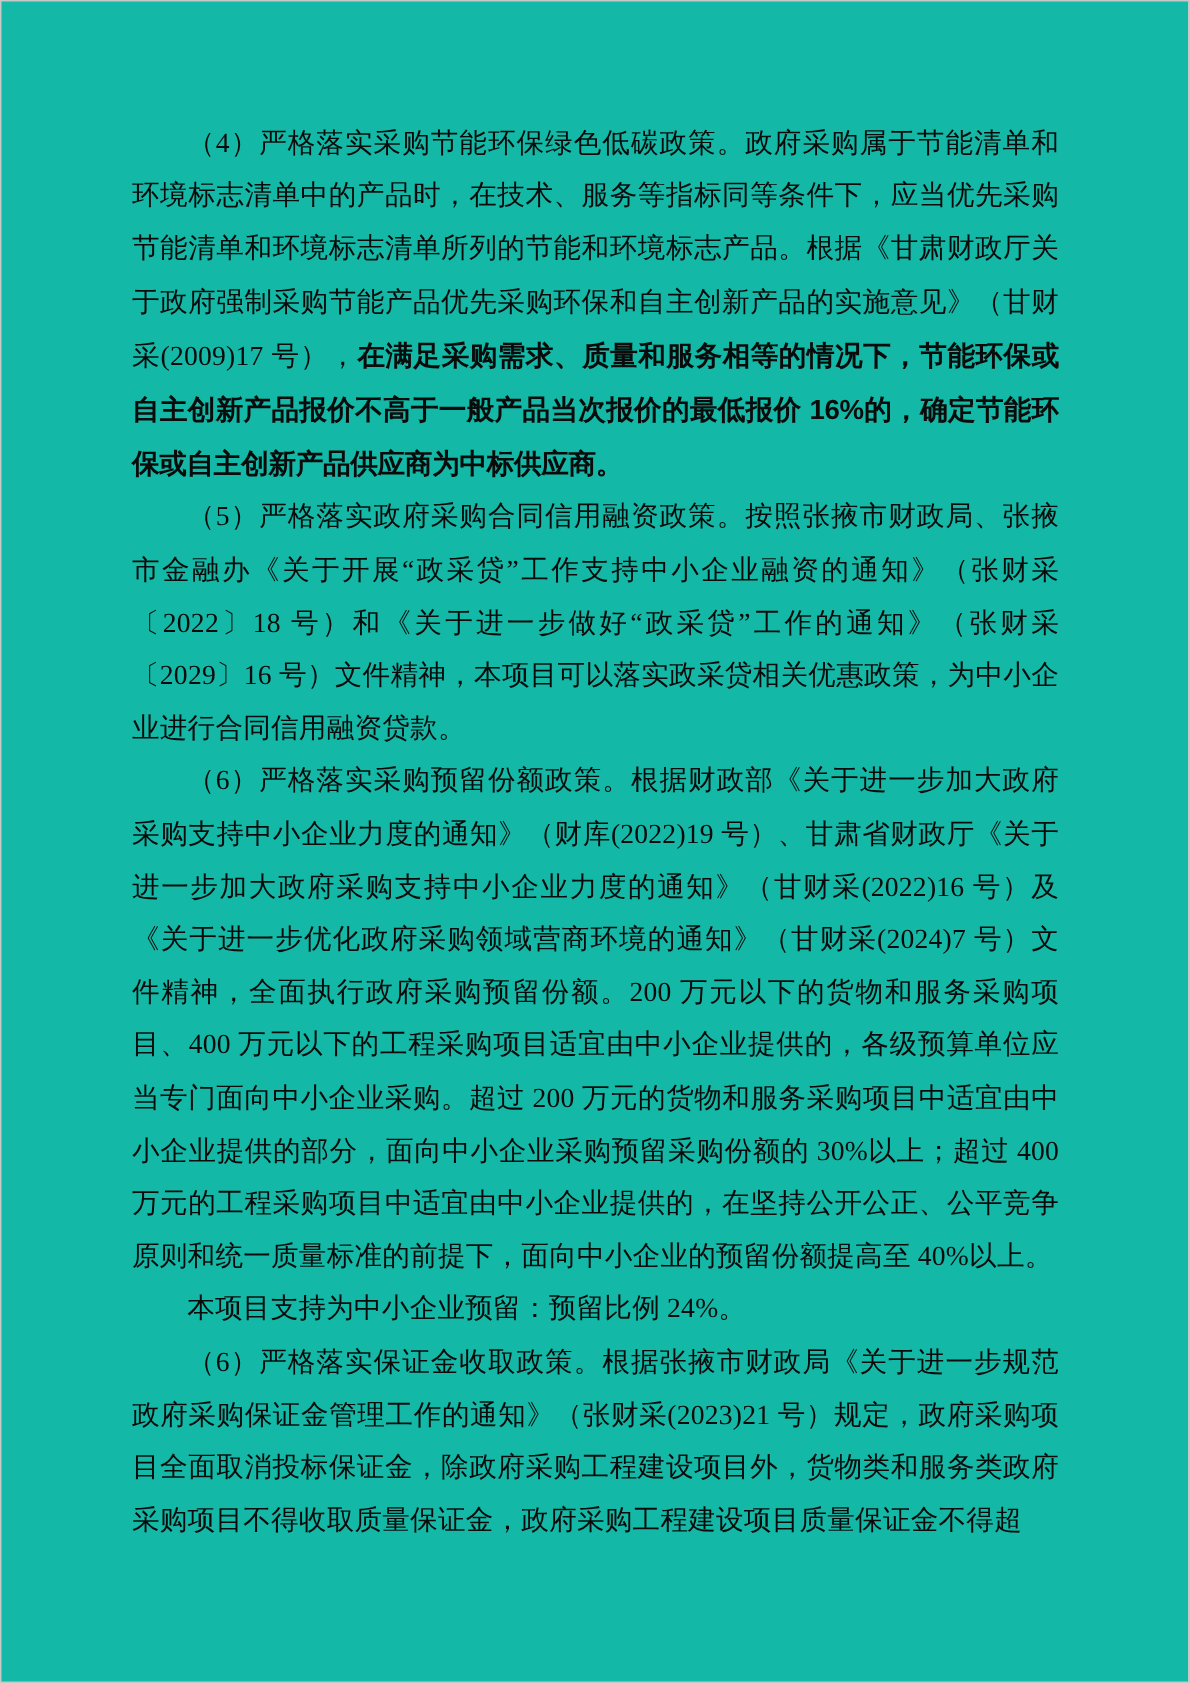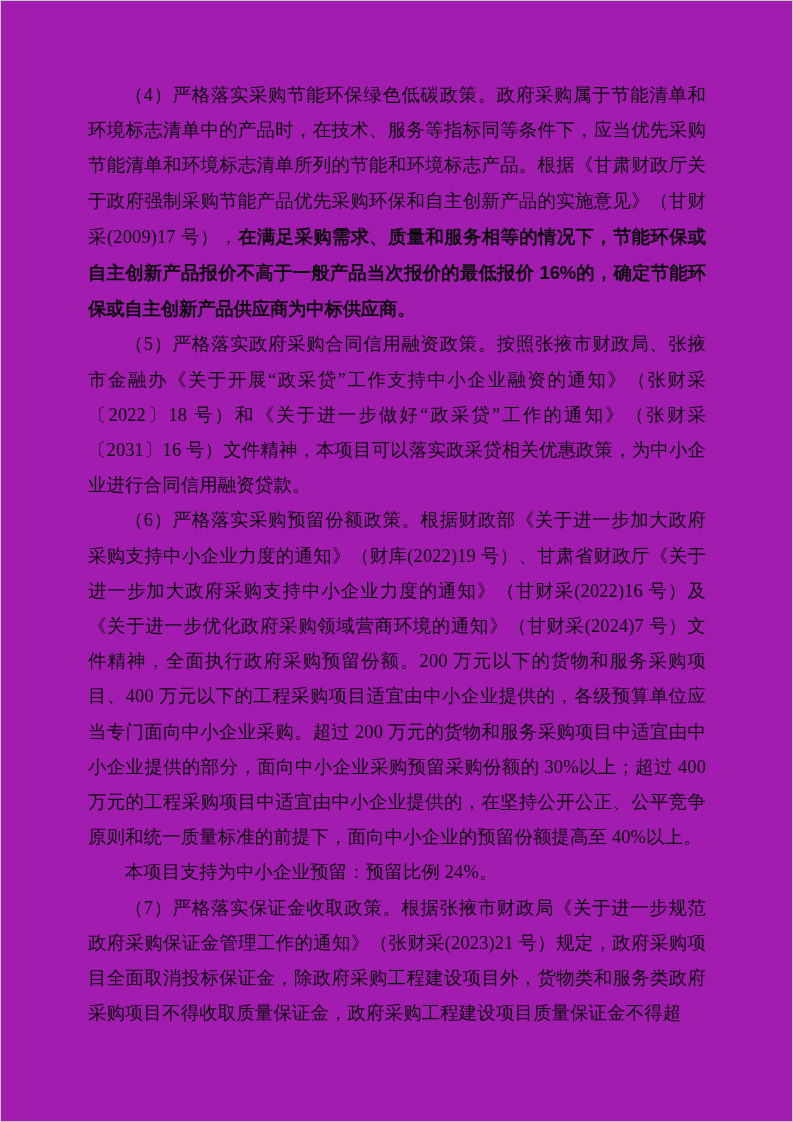--- a/index.html
+++ b/index.html
@@ -7,21 +7,21 @@
     padding: 0;
     background: #ffffff;
   }
   body {
     font-family: "Liberation Serif", "DejaVu Serif", serif;
   }
   .page {
     position: relative;
     width: 793px;
     height: 1122px;
-    background: #a21caf;
+    background: #14b8a6;
     box-sizing: border-box;
     overflow: hidden;
   }
   .page-border {
     position: absolute;
     left: 0;
     top: 0;
     width: 793px;
     height: 1122px;
     border: 1px solid #c8c8c8;
@@ -56,22 +56,22 @@
 </style>
 </head>
 <body>
 
 <div class="page">
   <div class="page-border"></div>
   <div class="content">
 
     <p class="para"><span>（4）严格落实采购节能环保绿色低碳政策。政府采购属于节能清单和环境标志清单中的产品时，在技术、服务等指标同等条件下，应当优先采购节能清单和环境标志清单所列的节能和环境标志产品。根据《甘肃财政厅关于政府强制采购节能产品优先采购环保和自主创新产品的实施意见》（甘财采(2009)17 号），</span><span class="bold">在满足采购需求、质量和服务相等的情况下，节能环保或自主创新产品报价不高于一般产品当次报价的最低报价 16%的，确定节能环保或自主创新产品供应商为中标供应商。</span></p>
 
-    <p class="para"><span>（5）严格落实政府采购合同信用融资政策。按照张掖市财政局、张掖市金融办《关于开展“政采贷”工作支持中小企业融资的通知》（张财采〔2022〕18 号）和《关于进一步做好“政采贷”工作的通知》（张财采〔2031〕16 号）文件精神，本项目可以落实政采贷相关优惠政策，为中小企业进行合同信用融资贷款。</span></p>
+    <p class="para"><span>（5）严格落实政府采购合同信用融资政策。按照张掖市财政局、张掖市金融办《关于开展“政采贷”工作支持中小企业融资的通知》（张财采〔2022〕18 号）和《关于进一步做好“政采贷”工作的通知》（张财采〔2029〕16 号）文件精神，本项目可以落实政采贷相关优惠政策，为中小企业进行合同信用融资贷款。</span></p>
 
     <p class="para"><span>（6）严格落实采购预留份额政策。根据财政部《关于进一步加大政府采购支持中小企业力度的通知》（财库(2022)19 号）、甘肃省财政厅《关于进一步加大政府采购支持中小企业力度的通知》（甘财采(2022)16 号）及《关于进一步优化政府采购领域营商环境的通知》（甘财采(2024)7 号）文件精神，全面执行政府采购预留份额。200 万元以下的货物和服务采购项目、400 万元以下的工程采购项目适宜由中小企业提供的，各级预算单位应当专门面向中小企业采购。超过 200 万元的货物和服务采购项目中适宜由中小企业提供的部分，面向中小企业采购预留采购份额的 30%以上；超过 400 万元的工程采购项目中适宜由中小企业提供的，在坚持公开公正、公平竞争原则和统一质量标准的前提下，面向中小企业的预留份额提高至 40%以上。</span></p>
 
     <p class="para"><span>本项目支持为中小企业预留：预留比例 24%。</span></p>
 
-    <p class="para"><span>（7）严格落实保证金收取政策。根据张掖市财政局《关于进一步规范政府采购保证金管理工作的通知》（张财采(2023)21 号）规定，政府采购项目全面取消投标保证金，除政府采购工程建设项目外，货物类和服务类政府采购项目不得收取质量保证金，政府采购工程建设项目质量保证金不得超</span></p>
+    <p class="para"><span>（6）严格落实保证金收取政策。根据张掖市财政局《关于进一步规范政府采购保证金管理工作的通知》（张财采(2023)21 号）规定，政府采购项目全面取消投标保证金，除政府采购工程建设项目外，货物类和服务类政府采购项目不得收取质量保证金，政府采购工程建设项目质量保证金不得超</span></p>
 
   </div>
 </div>
 
 </body></html>

